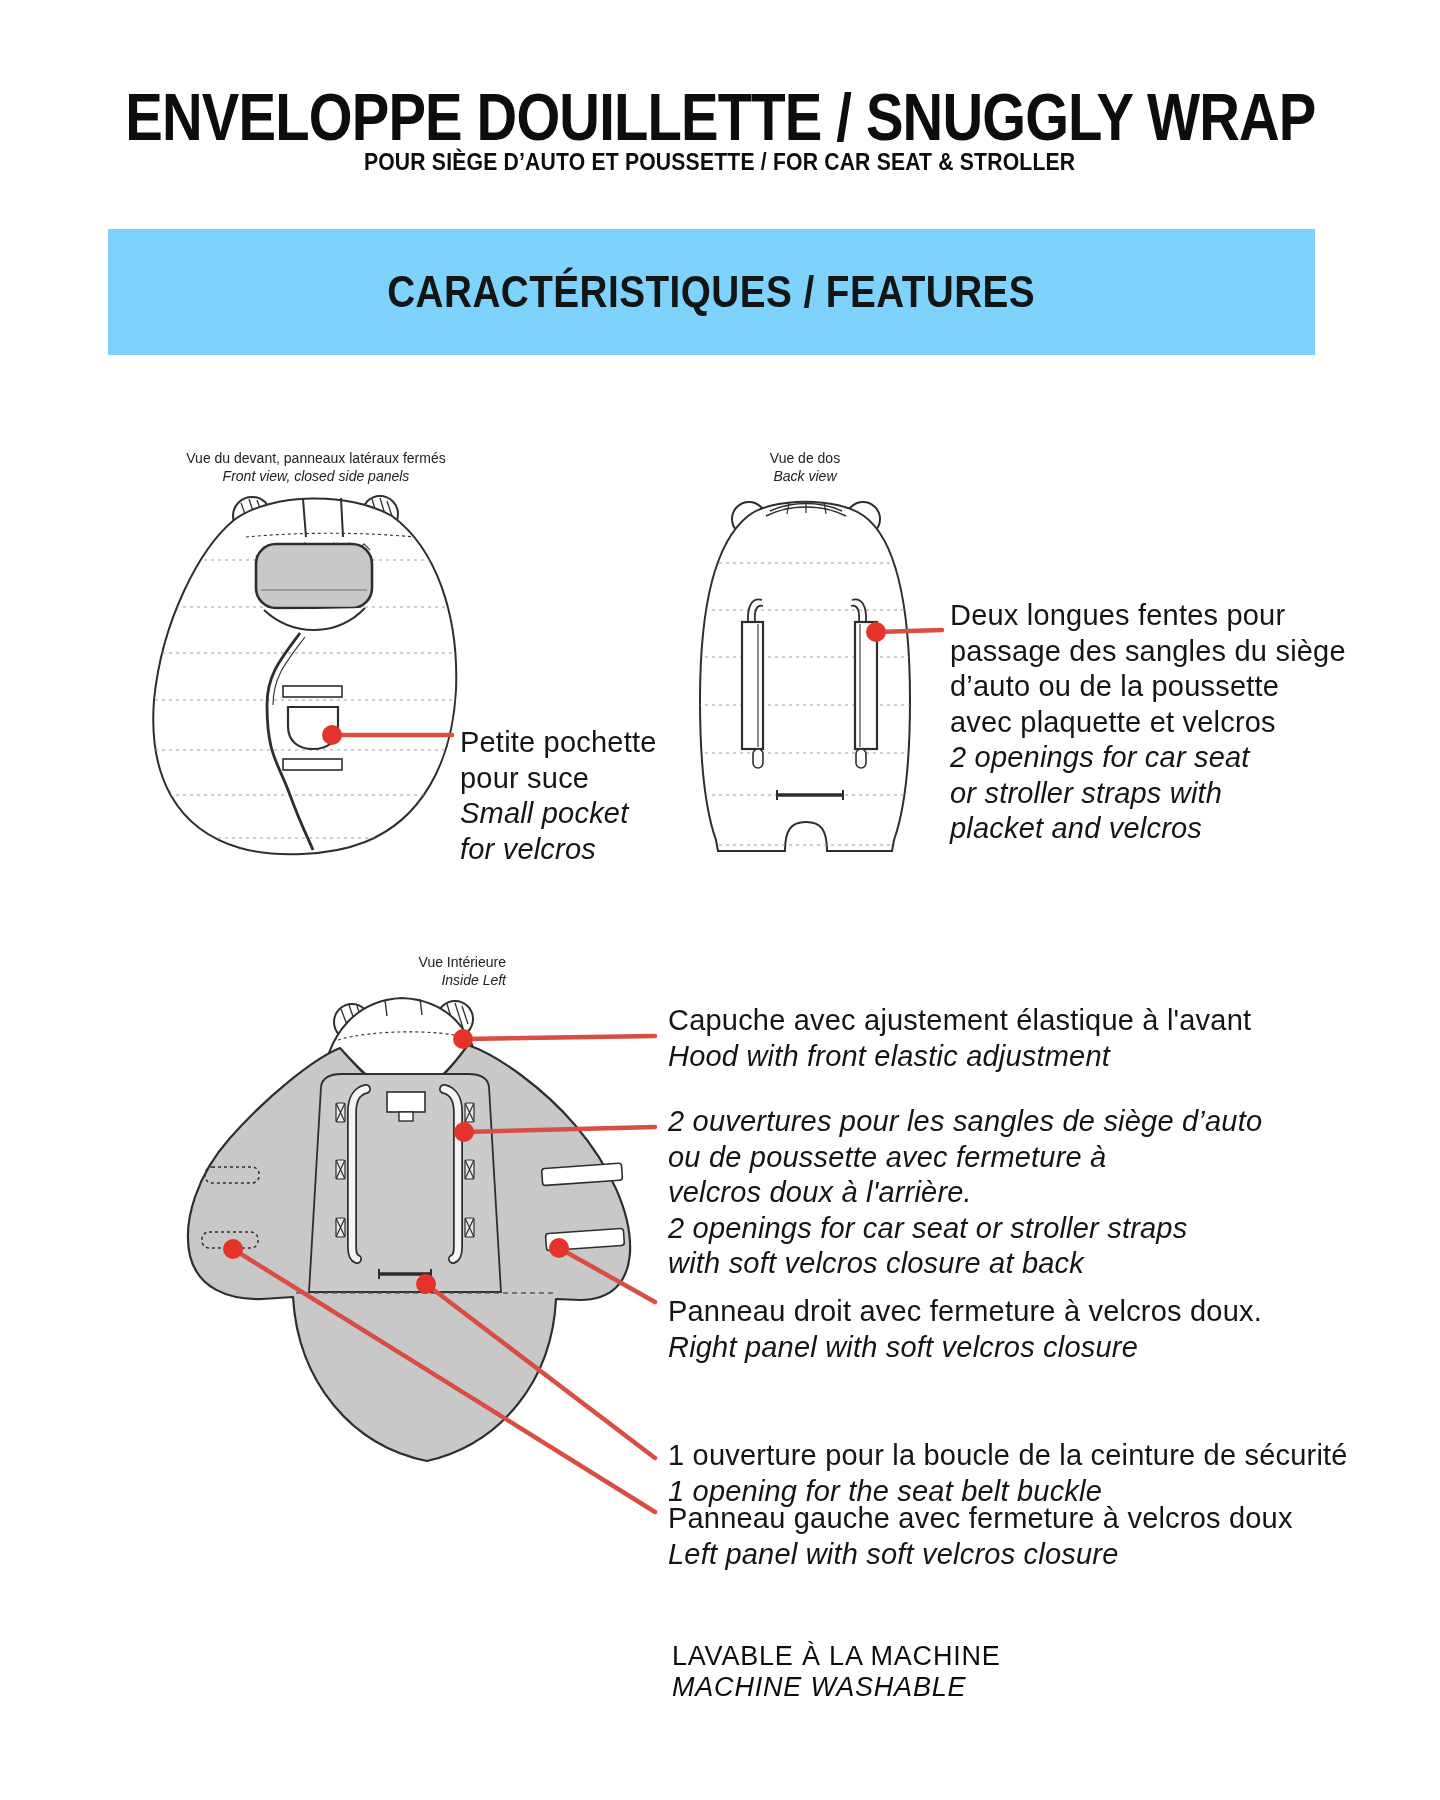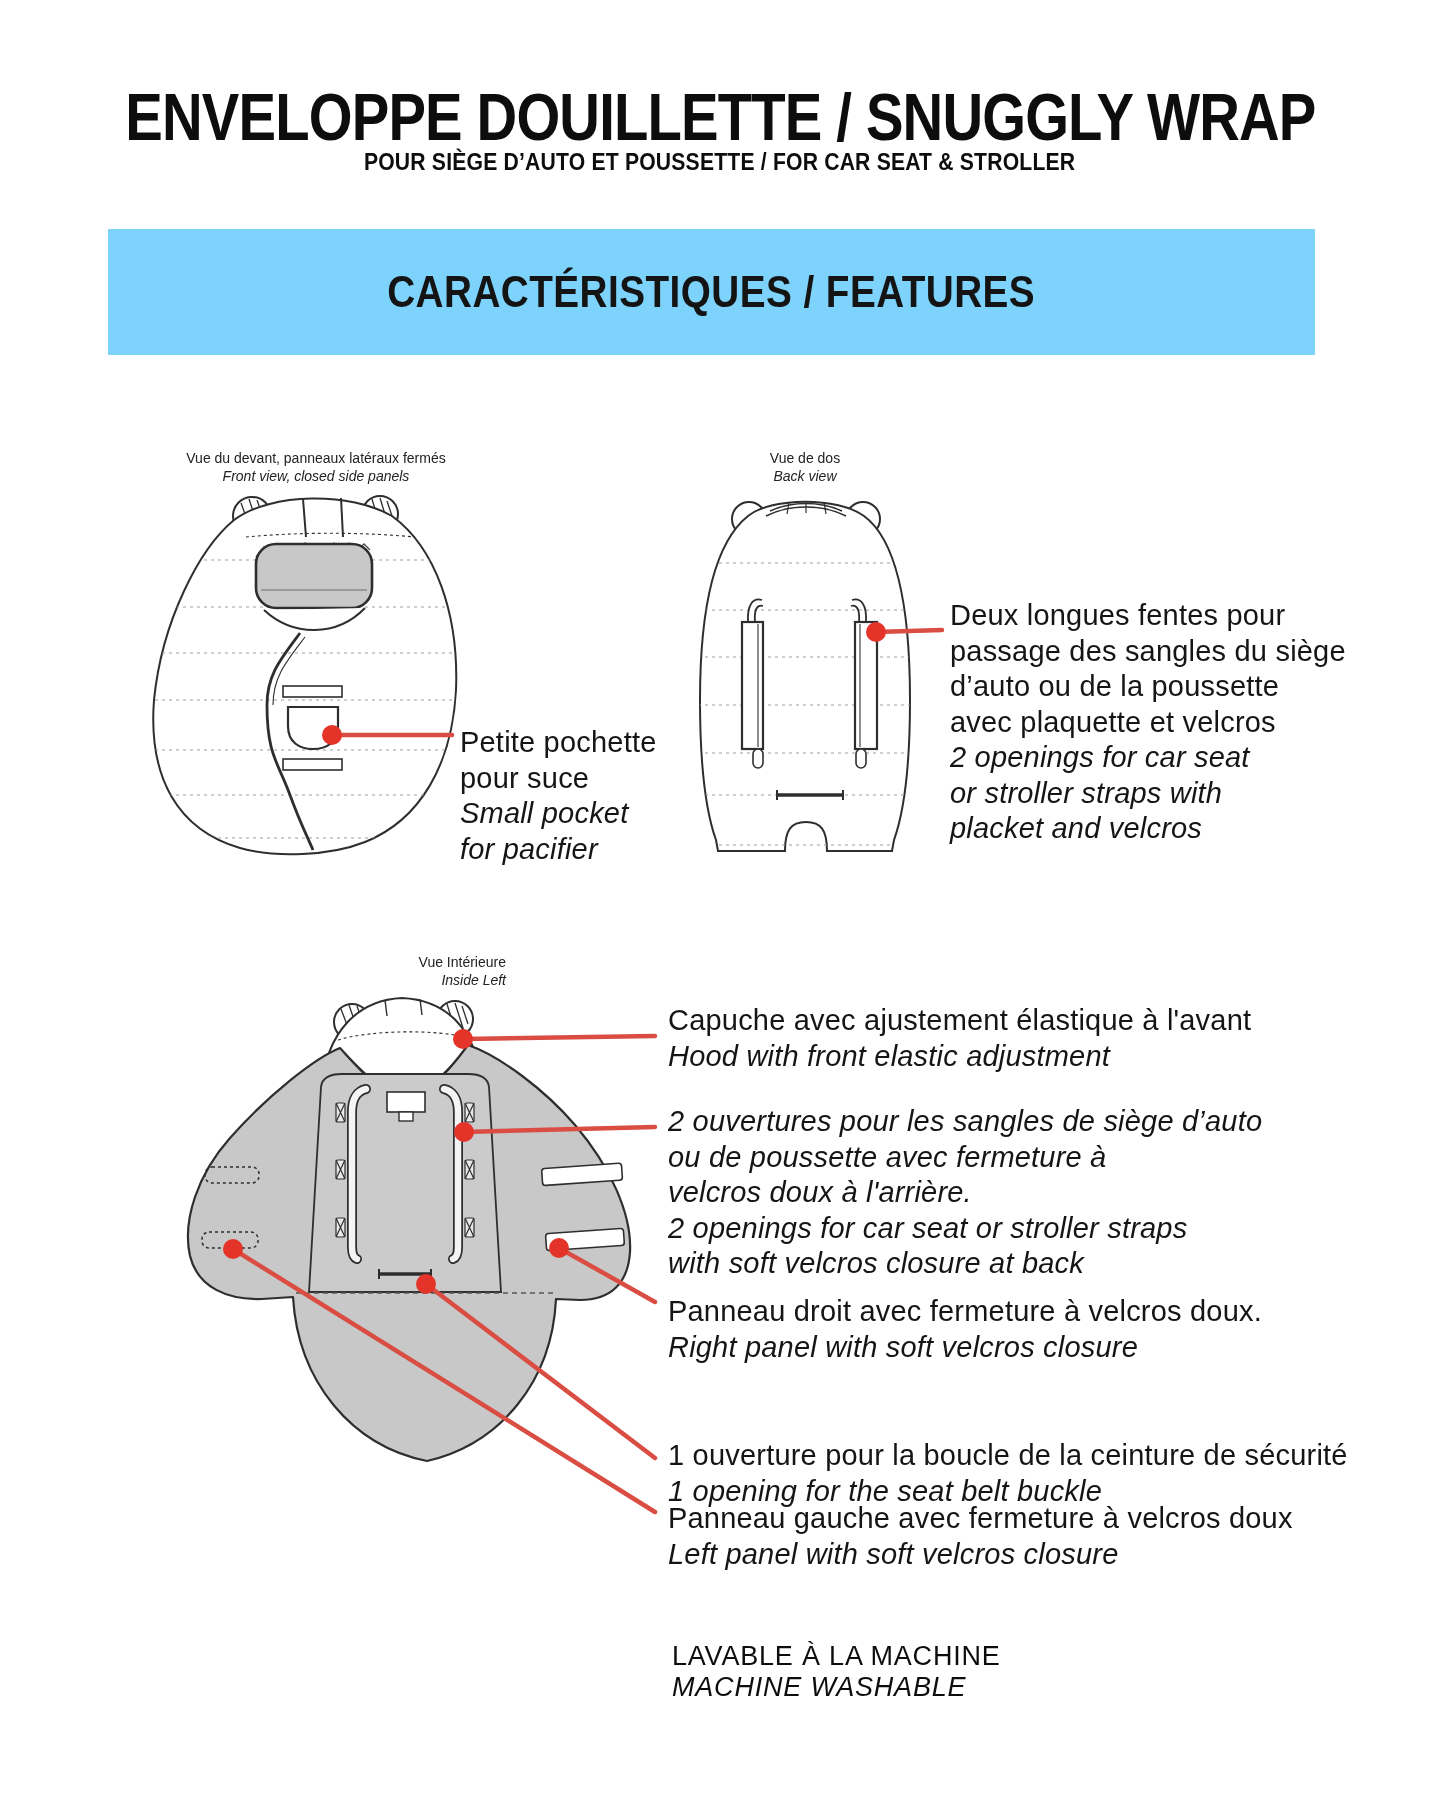--- a/index.html
+++ b/index.html
@@ -233,21 +233,21 @@
   </div>
   <div class="viewlabel" style="left:306px;top:953px;width:200px;text-align:right;">
     <div>Vue Intérieure</div>
     <div class="it">Inside Left</div>
   </div>
 
   <div class="ann" style="left:460px;top:701px;margin-top:24px;">
     <div>Petite pochette</div>
     <div>pour suce</div>
     <div class="it">Small pocket</div>
-    <div class="it">for pacifier</div>
+    <div class="it">for velcros</div>
   </div>
 
   <div class="ann" style="left:950px;top:598px;">
     <div>Deux longues fentes pour</div>
     <div>passage des sangles du siège</div>
     <div>d’auto ou de la poussette</div>
     <div>avec plaquette et velcros</div>
     <div class="it">2 openings for car seat</div>
     <div class="it">or stroller straps with</div>
     <div class="it">placket and velcros</div>

